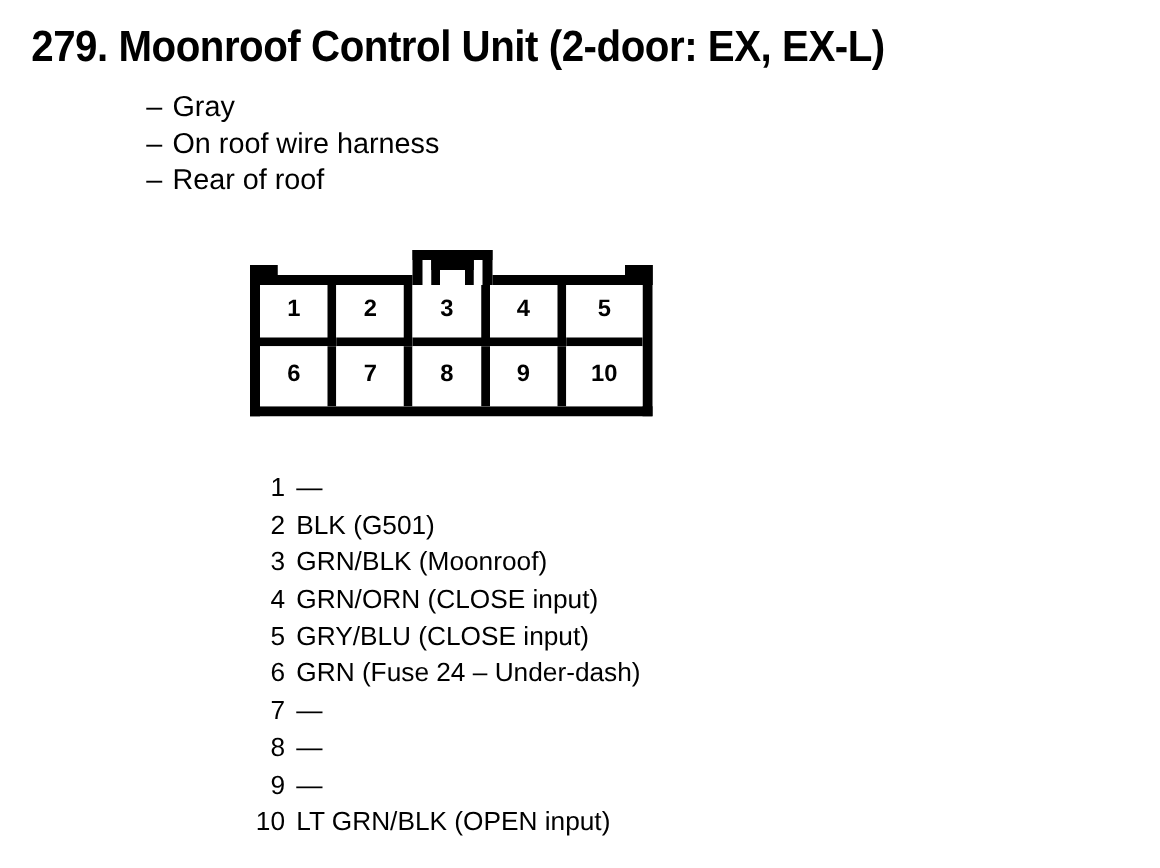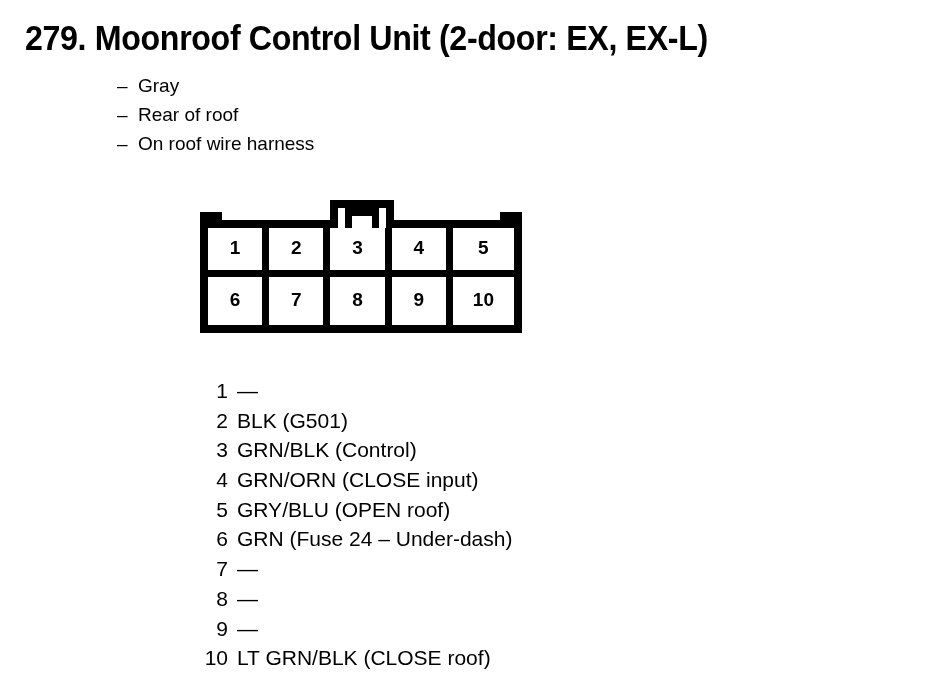--- a/index.html
+++ b/index.html
@@ -28,21 +28,21 @@
     transform: scaleX(0.92);
     transform-origin: left top;
     line-height: 1.05;
   }
 
   
   #descriptor-list {
     position: absolute;
     left: 117px;
     top: 71px;
-    font-size: 19px;
+    font-size: 23px;
     line-height: 29px;
     white-space: nowrap;
   }
   .descriptor-row {
     display: block;
     white-space: nowrap;
   }
   .descriptor-dash {
     display: inline-block;
     width: 21px;
@@ -198,24 +198,24 @@
 </head>
 <body>
 
 <div id="page-title">279. Moonroof Control Unit (2-door: EX, EX-L)</div>
 
 <div id="descriptor-list">
   <div class="descriptor-row">
     <span class="descriptor-dash">–</span><span>Gray</span>
   </div>
   <div class="descriptor-row">
+    <span class="descriptor-dash">–</span><span>On roof wire harness</span>
+  </div>
+  <div class="descriptor-row">
     <span class="descriptor-dash">–</span><span>Rear of roof</span>
-  </div>
-  <div class="descriptor-row">
-    <span class="descriptor-dash">–</span><span>On roof wire harness</span>
   </div>
 </div>
 
 <div id="connector-diagram">
 
   <div class="conn-body"></div>
   <div class="conn-top-rail"></div>
 
   <div class="conn-notch-cap left"></div>
   <div class="conn-notch left"></div>
@@ -268,43 +268,43 @@
   <div class="pin-row">
     <span class="pin-number">1</span>
     <span class="pin-desc">—</span>
   </div>
   <div class="pin-row">
     <span class="pin-number">2</span>
     <span class="pin-desc">BLK (G501)</span>
   </div>
   <div class="pin-row">
     <span class="pin-number">3</span>
-    <span class="pin-desc">GRN/BLK (Control)</span>
+    <span class="pin-desc">GRN/BLK (Moonroof)</span>
   </div>
   <div class="pin-row">
     <span class="pin-number">4</span>
     <span class="pin-desc">GRN/ORN (CLOSE input)</span>
   </div>
   <div class="pin-row">
     <span class="pin-number">5</span>
-    <span class="pin-desc">GRY/BLU (OPEN roof)</span>
+    <span class="pin-desc">GRY/BLU (CLOSE input)</span>
   </div>
   <div class="pin-row">
     <span class="pin-number">6</span>
     <span class="pin-desc">GRN (Fuse 24 – Under-dash)</span>
   </div>
   <div class="pin-row">
     <span class="pin-number">7</span>
     <span class="pin-desc">—</span>
   </div>
   <div class="pin-row">
     <span class="pin-number">8</span>
     <span class="pin-desc">—</span>
   </div>
   <div class="pin-row">
     <span class="pin-number">9</span>
     <span class="pin-desc">—</span>
   </div>
   <div class="pin-row">
     <span class="pin-number">10</span>
-    <span class="pin-desc">LT GRN/BLK (CLOSE roof)</span>
+    <span class="pin-desc">LT GRN/BLK (OPEN input)</span>
   </div>
 </div>
 
 </body></html>

